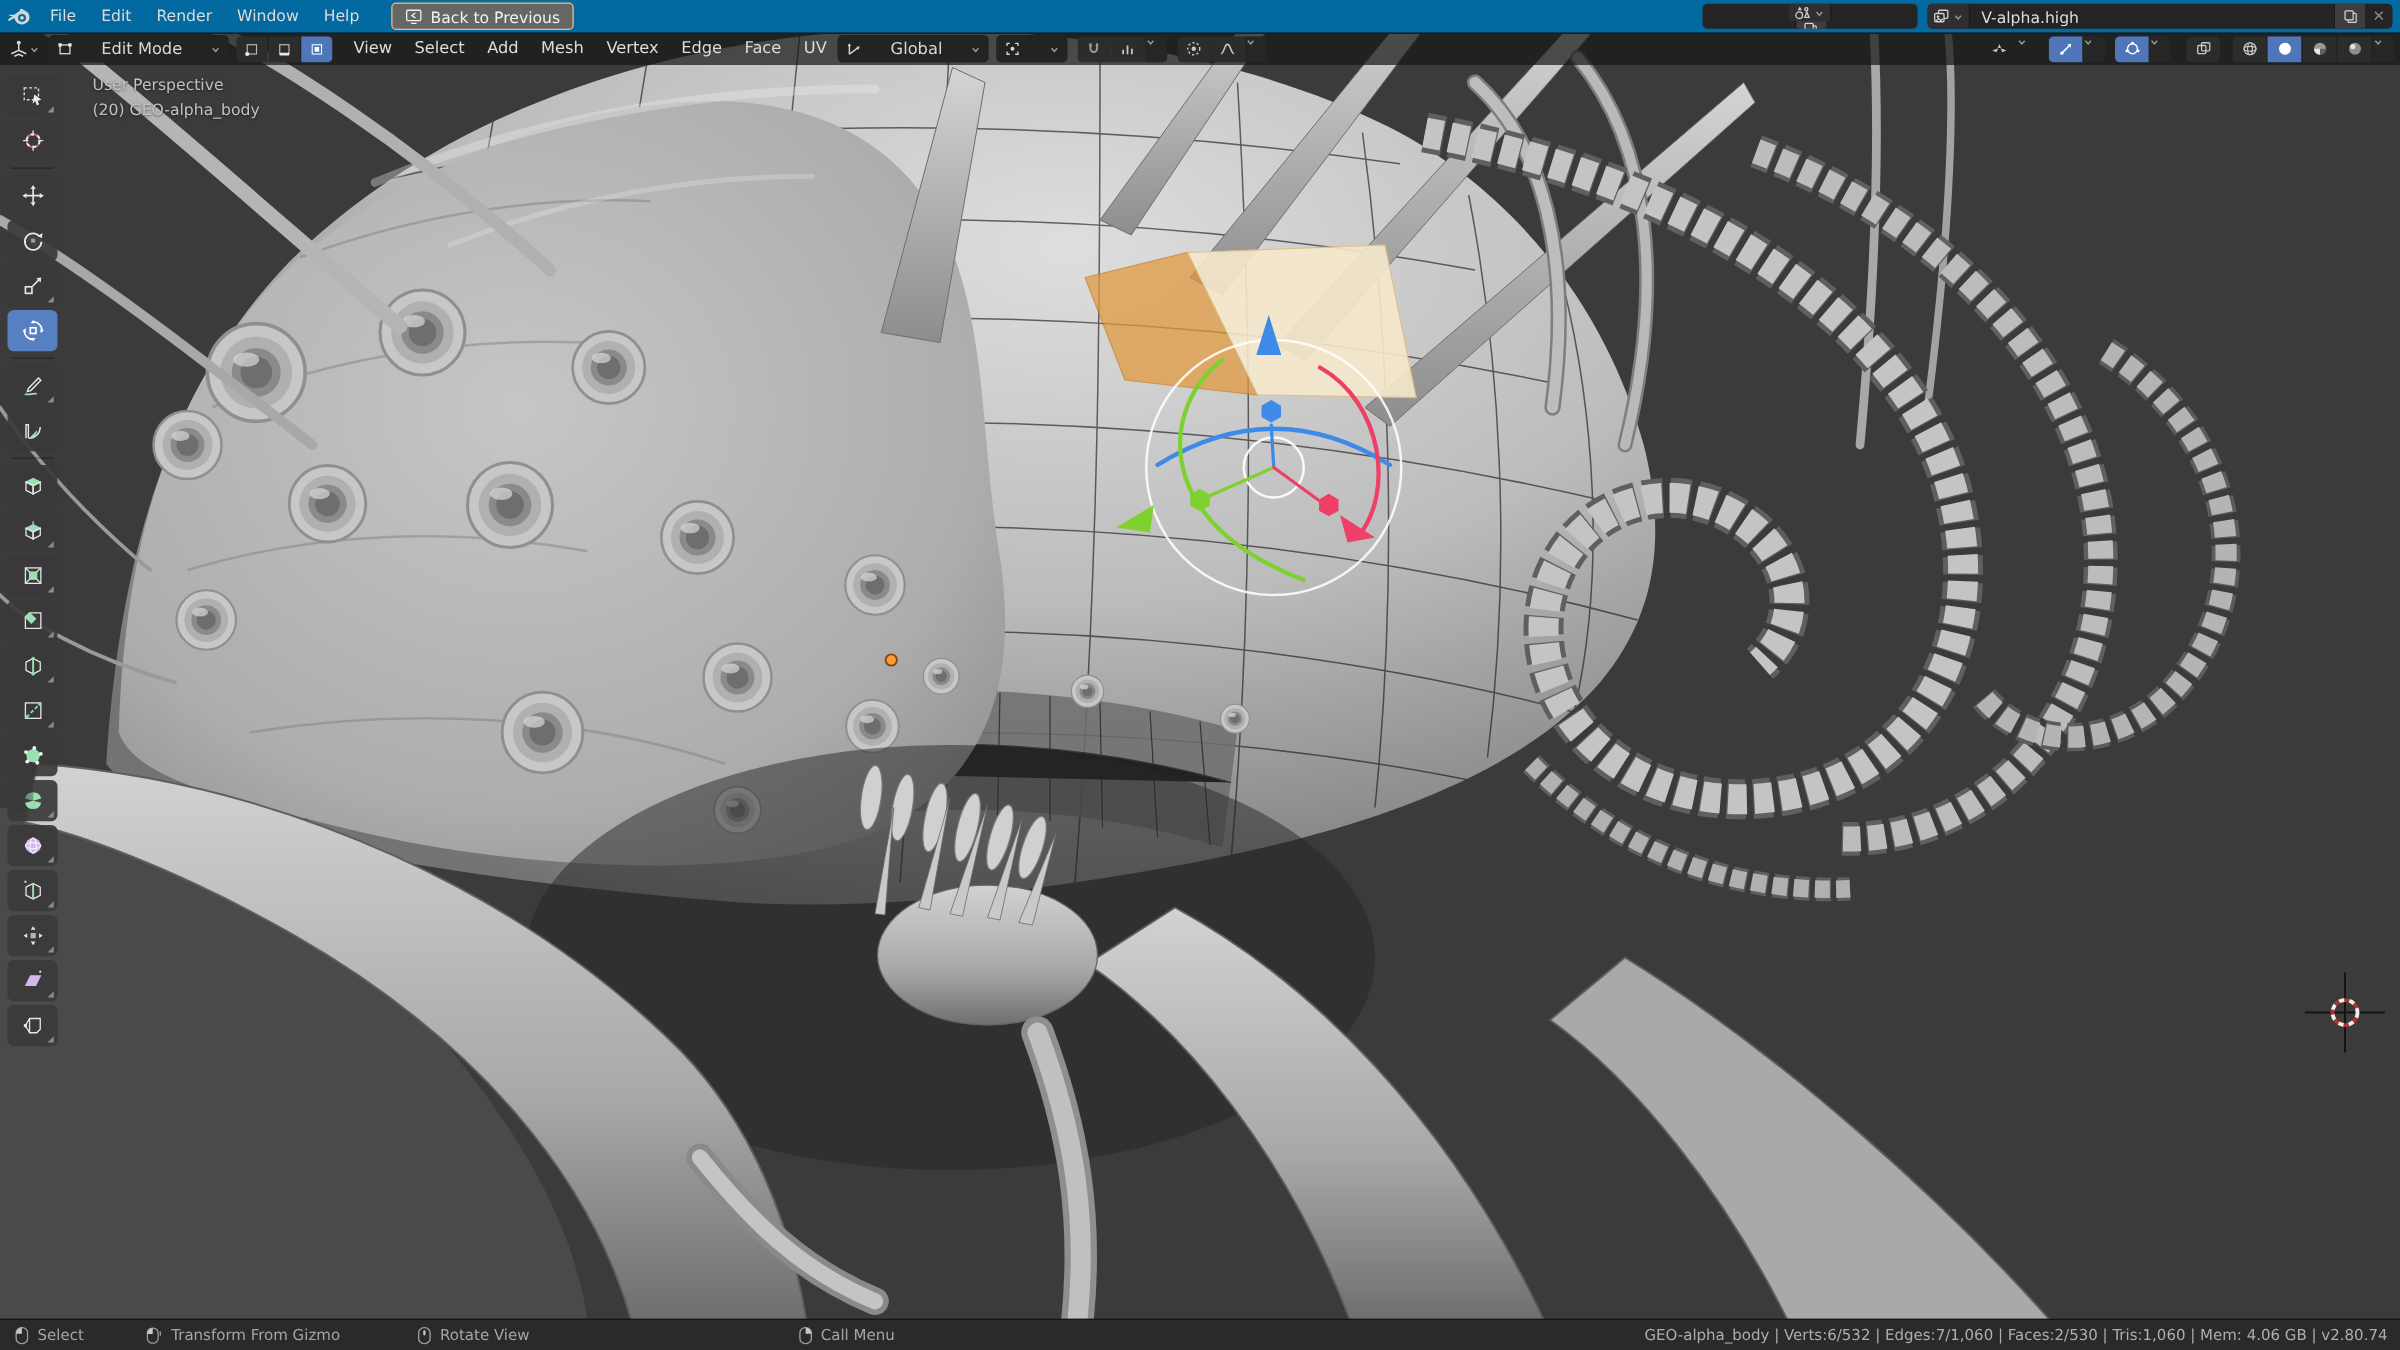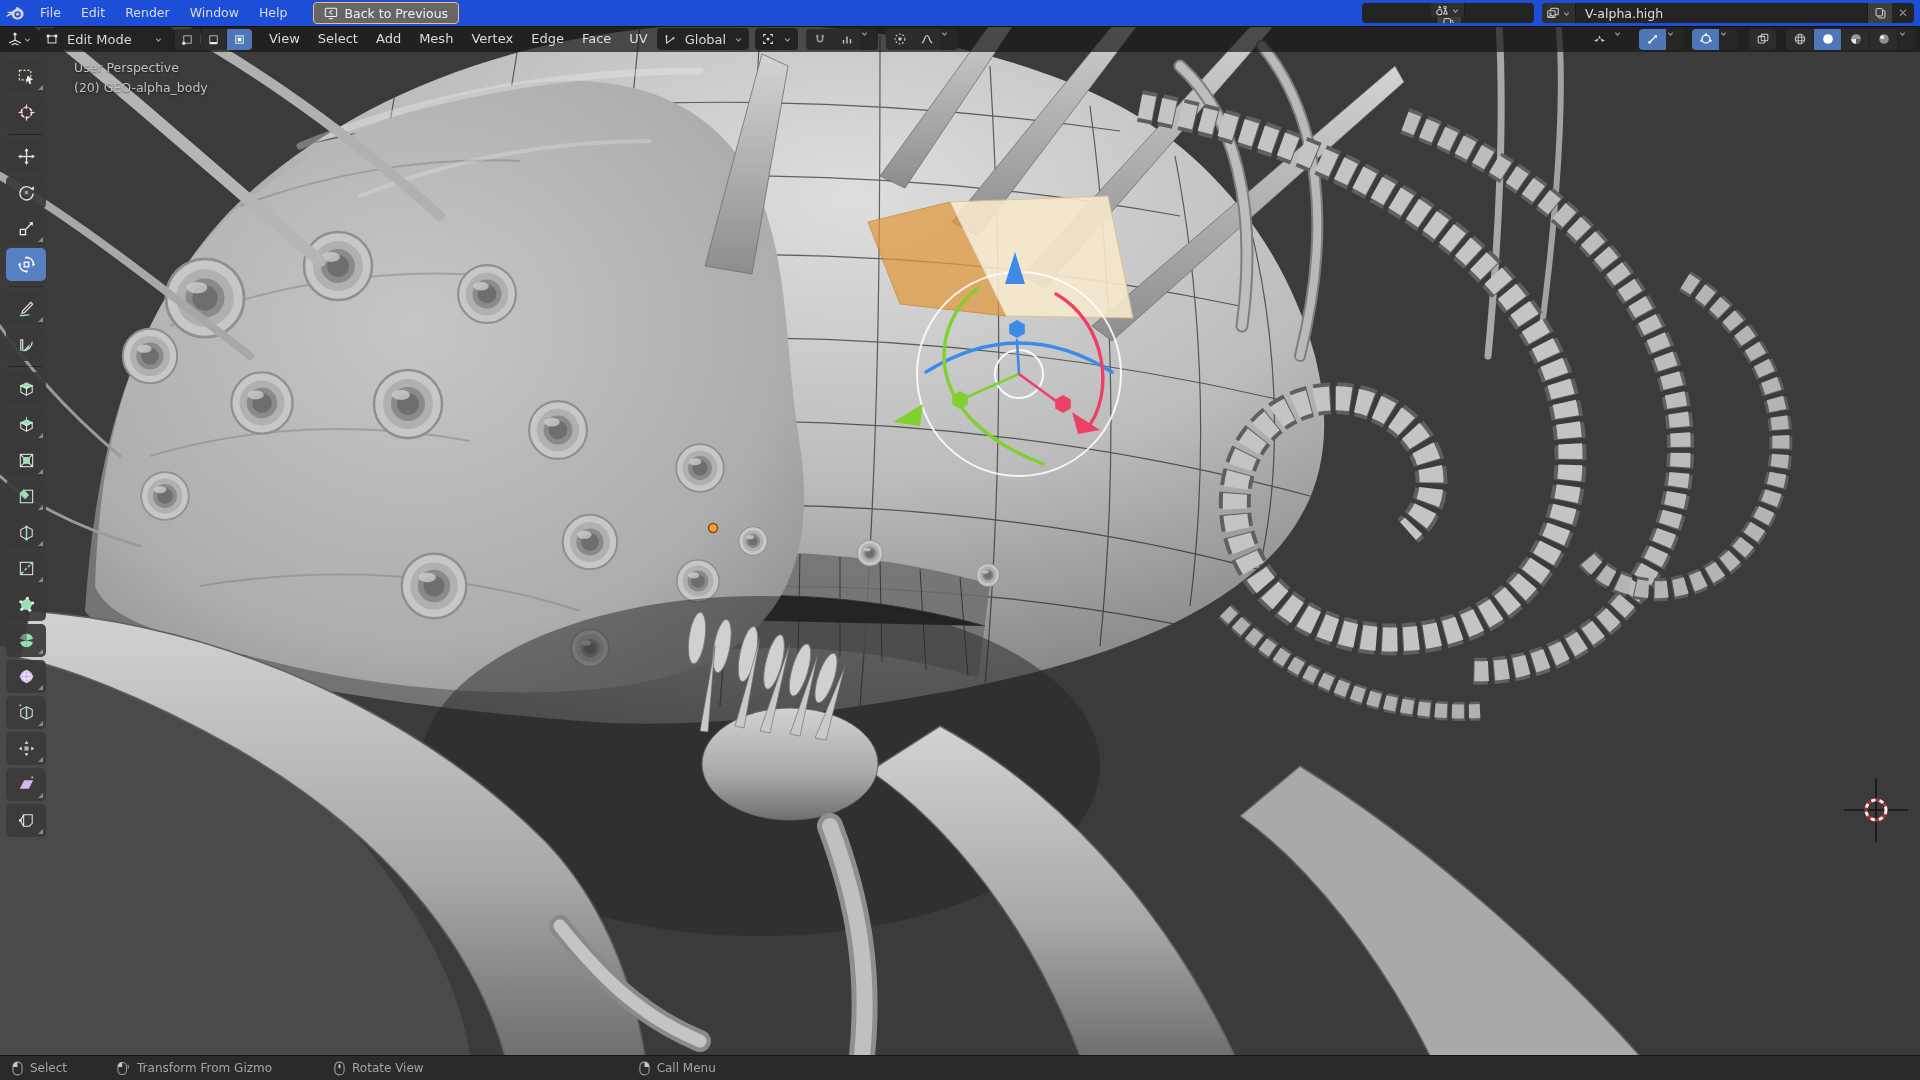--- a/index.html
+++ b/index.html
@@ -1,21 +1,21 @@
 <!DOCTYPE html>
 <html><head>
 <meta charset="utf-8">
 <style>
   html,body{margin:0;padding:0;background:#111;}
   body{width:1920px;height:1080px;overflow:hidden;font-family:"DejaVu Sans","Liberation Sans",sans-serif;
        -webkit-font-smoothing:antialiased;color:#d8d8d8;font-size:12.5px;}
   .app{position:relative;width:1920px;height:1080px;background:#3b3b3b;}
 
   
-  .topbar{position:absolute;top:0;left:0;right:0;height:26px;background:#1d4ed8;
+  .topbar{position:absolute;top:0;left:0;right:0;height:26px;background:#0369a1;
           border-bottom:1px solid #101010;display:flex;align-items:center;z-index:30;}
   .logo{width:30px;display:flex;justify-content:center;align-items:center;}
   .menu-item{padding:0 10px;color:#dcdcdc;line-height:26px;cursor:default;}
   .back-btn{margin-left:16px;height:20px;display:flex;align-items:center;gap:6px;background:#666;
             border:1px solid #fdba74;border-radius:4px;padding:0 10px;color:#f2f2f2;}
   .tb-spacer{flex:1}
   .idwidget{display:flex;align-items:center;height:20px;background:#242424;border-radius:4px;
             overflow:hidden;margin-right:8px;}
   .idwidget .seg-icon{display:flex;align-items:center;gap:2px;background:#2f2f2f;height:100%;
             padding:0 4px;border-right:1px solid #1a1a1a;}
@@ -28,21 +28,21 @@
   .w-scene{width:172px;flex-direction:column;}
   .w-layer{width:372px;margin-right:6px;}
 
   
   .viewarea{position:absolute;top:26px;left:0;right:0;bottom:24px;overflow:hidden;background:#3b3b3b;}
   .scene-svg{position:absolute;inset:0;}
 
   
   .vheader{position:absolute;top:0;left:0;right:0;height:26px;background:rgba(24,24,24,.72);
            display:flex;align-items:center;padding:0 4px;z-index:10;font-size:13px;}
-  .hpill{display:flex;align-items:center;gap:8px;background:#232323;border-radius:4px;height:22px;padding:0 6px;}
+  .hpill{display:flex;align-items:center;gap:22px;background:#232323;border-radius:4px;height:22px;padding:0 6px;}
   .hbtn{display:flex;align-items:center;justify-content:center;height:22px;padding:0 3px;border-radius:3px;}
   .selgrp{display:flex;gap:1px;margin-left:6px;border-radius:4px;overflow:hidden;}
   .selbtn{width:25px;height:21px;background:#2c2c2c;display:flex;align-items:center;justify-content:center;}
   .selbtn.active{background:#4f76b8;}
   .hmenu{padding:0 9px;color:#dcdcdc;line-height:26px;}
   .hmenu:first-of-type{margin-left:8px;text-align:center;}
   .toggle-grp{display:flex;border-radius:4px;overflow:hidden;margin-left:8px;}
   .tgl{width:27px;height:21px;background:#2c2c2c;display:flex;align-items:center;justify-content:center;}
   .tgl.on{background:#4f76b8;}
   .tgl.chev{width:18px;background:#262626;}
@@ -785,15 +785,16 @@
     </div>
     <div class="hint" style="margin-left:215px;">
       <span>
         <svg viewBox="0 0 12 16" width="11" height="15">
             <rect x="1" y="1" width="10" height="14" rx="4.6" fill="none" stroke="#9c9c9c" stroke-width="1.2"></rect>
             <path d="M6,1 A5,5.4 0 0 1 11,6.4 L6,6.4 Z" fill="#c8c8c8"></path>
           </svg>
       </span>
       <span>Call Menu</span>
     </div>
+    <div class="stats">GEO-alpha_body | Verts:6/532 | Edges:7/1,060 | Faces:2/530 | Tris:1,060 | Mem: 4.06 GB | v2.80.74</div>
   </div>
 
 </div>
 
 </body></html>

